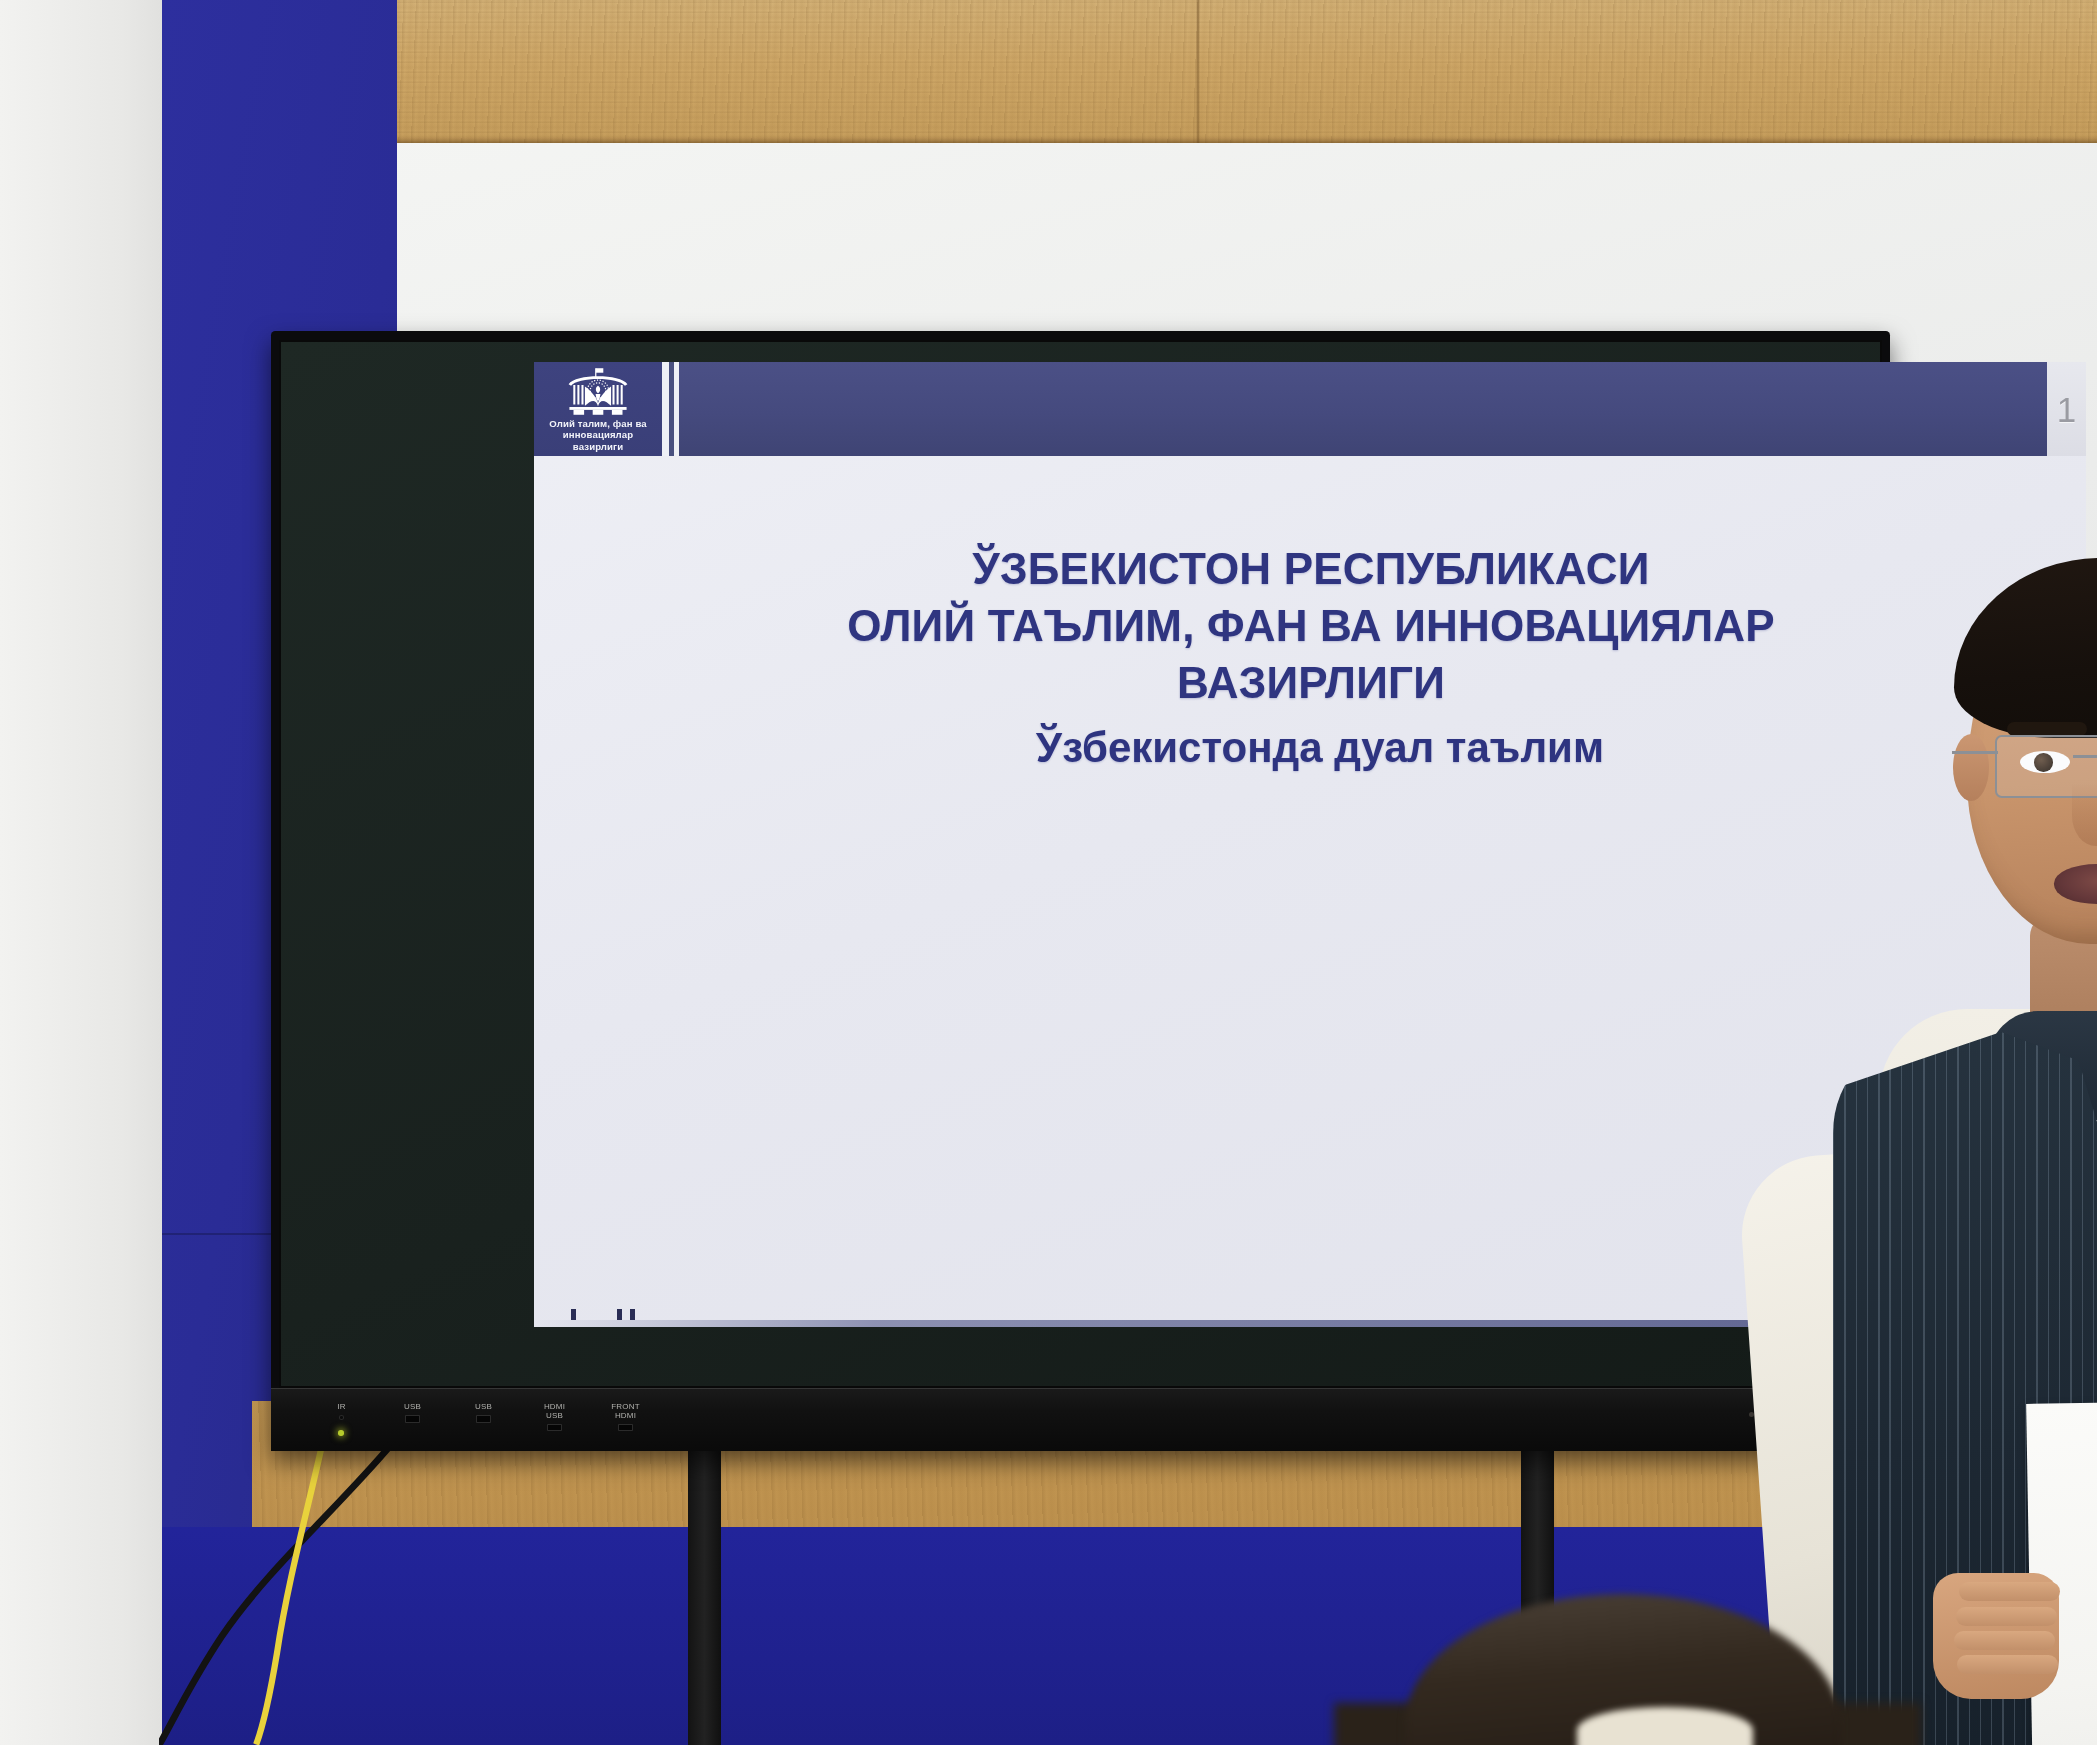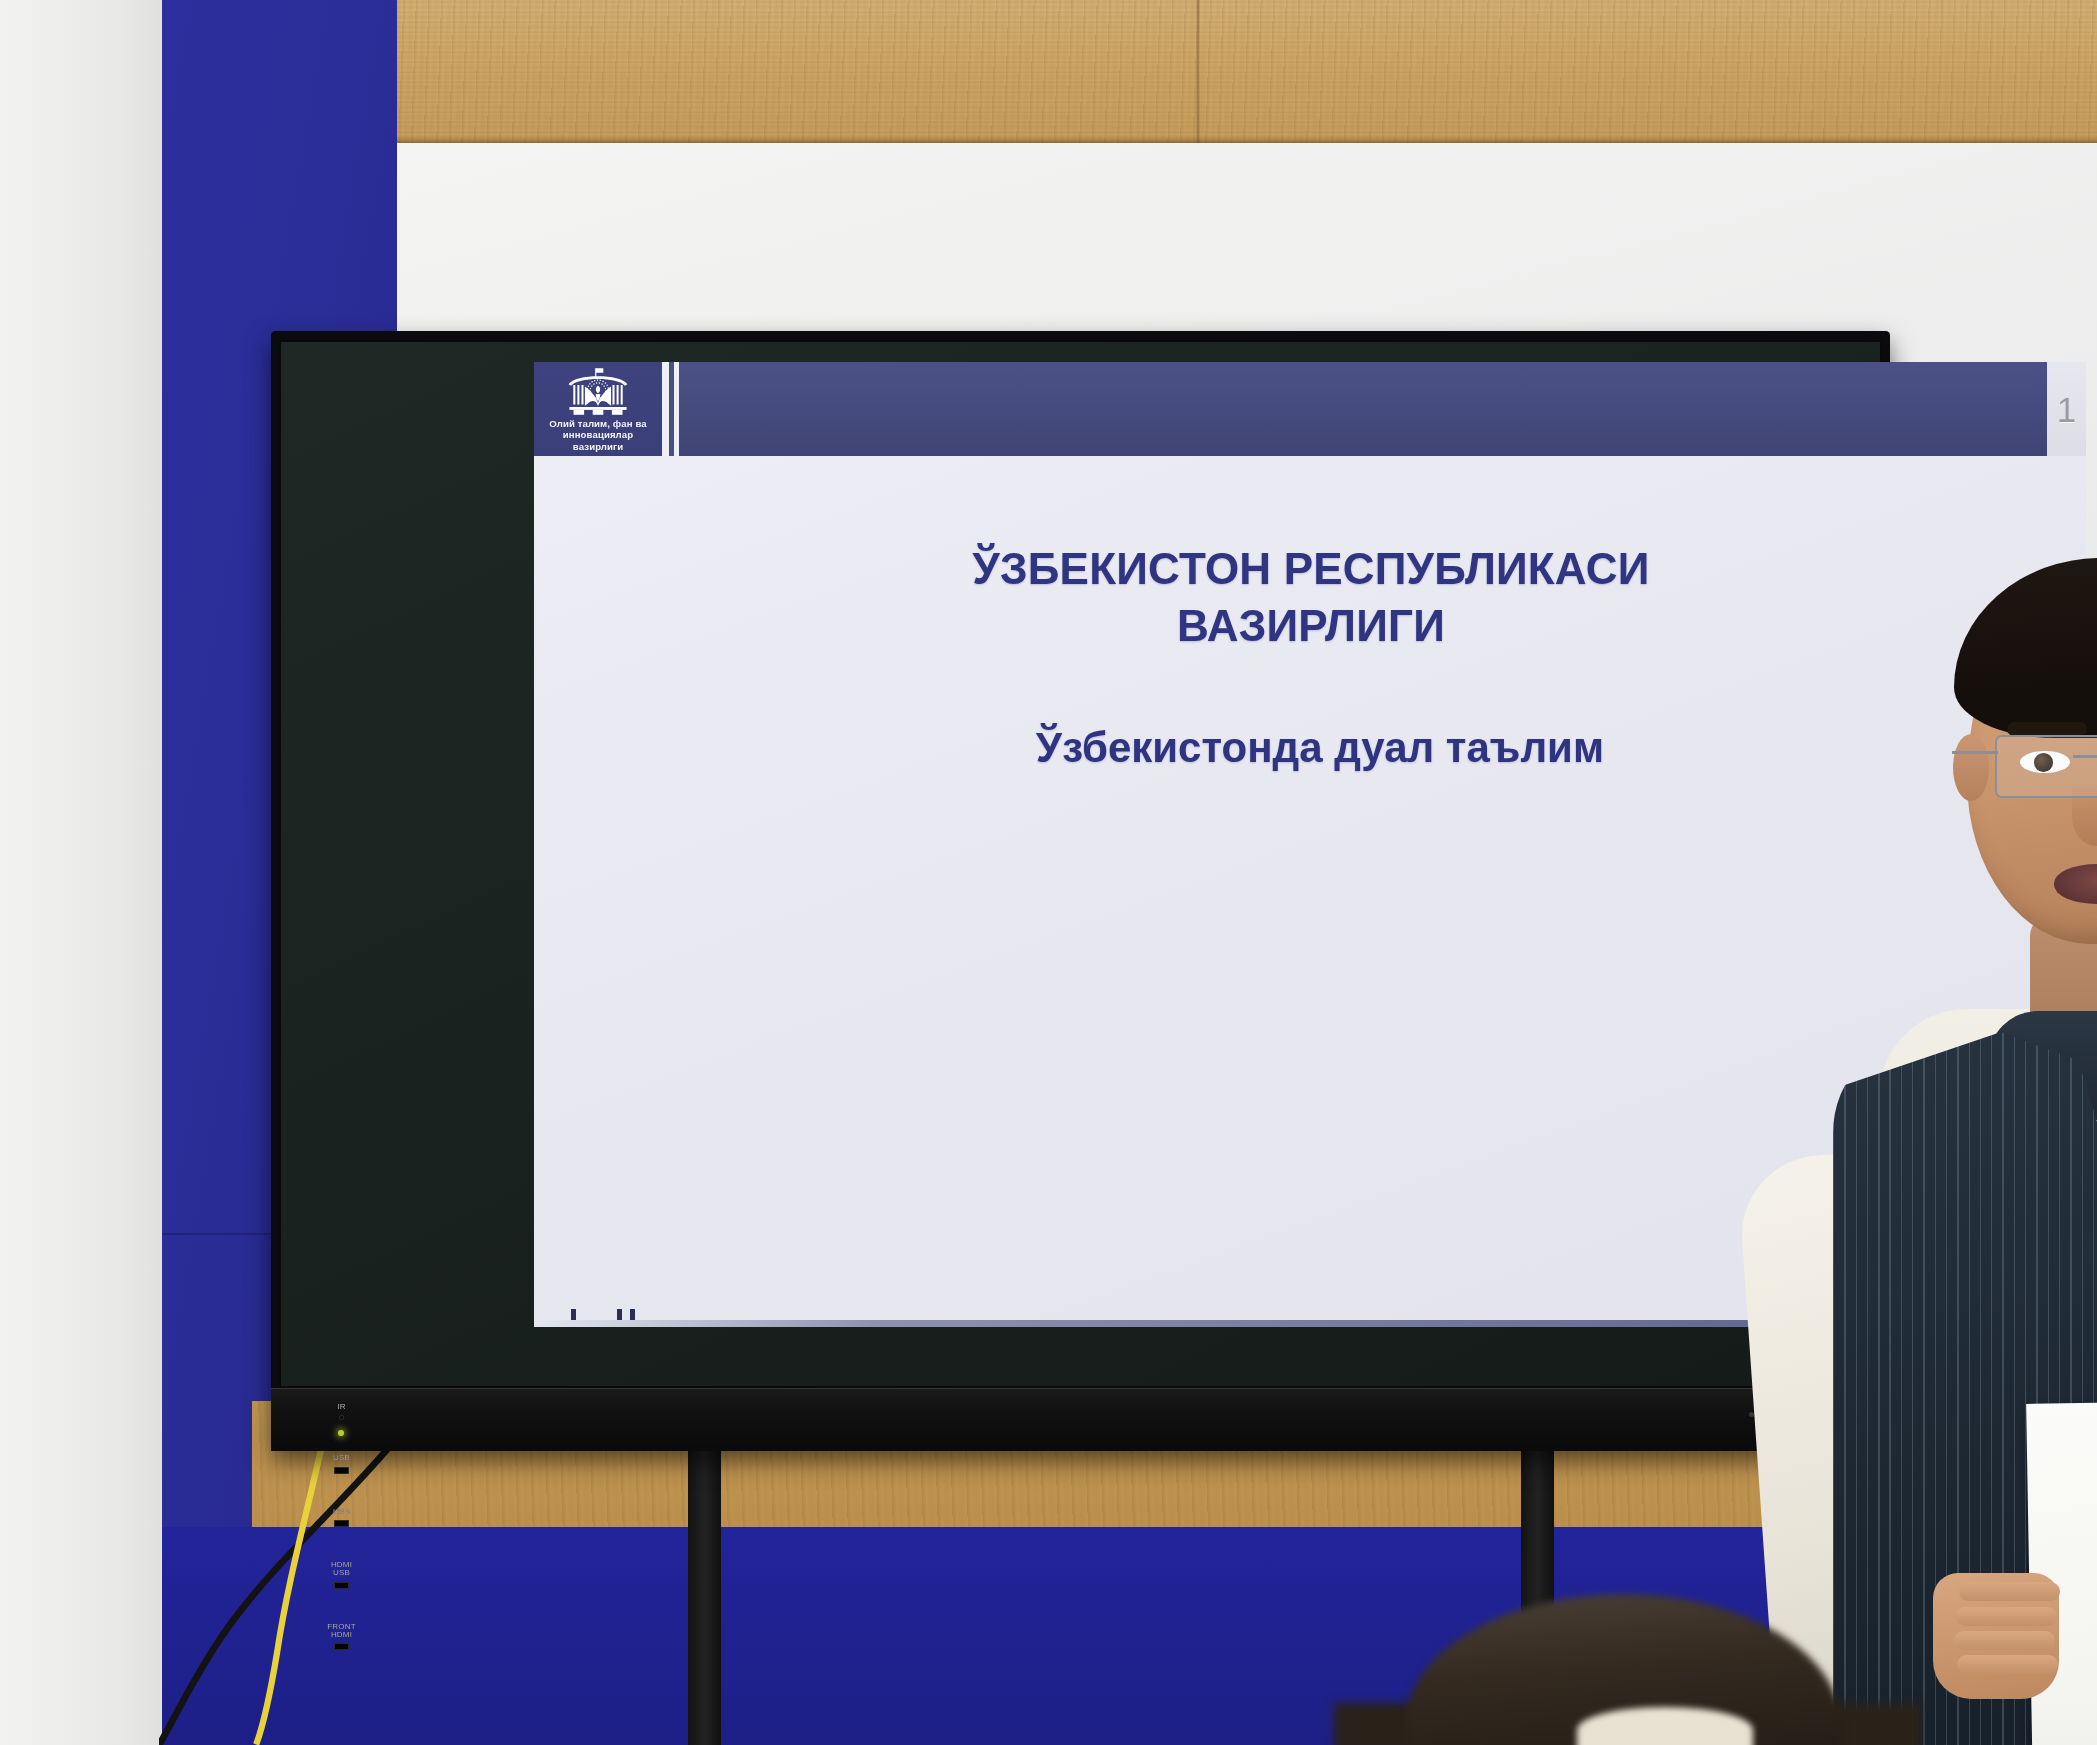--- a/index.html
+++ b/index.html
@@ -83,21 +83,21 @@
     position:absolute;left:0;bottom:0;width:100%;height:63px;
     background:linear-gradient(180deg,#1a1a1a 0%,#111 35%,#0a0a0a 100%);
     border-top:0.8px solid rgba(255,255,255,.18);
   }
   .tv-brand{
     position:absolute;left:0;right:0;top:17.6px;text-align:center;
     font-size:26px;font-weight:bold;color:#cfc6ae;letter-spacing:0.8px;
     text-shadow:0 0.8px 1.3px rgba(0,0,0,.8);
   }
   .tv-ports{
-    position:absolute;left:52px;top:14.3px;display:flex;gap:34px;align-items:flex-start;flex-direction:column;
+    position:absolute;left:52px;top:14.3px;display:flex;gap:34px;align-items:flex-start;
   }
   .port{width:37px;text-align:center;}
   .port-lbl{
     font-size:8px;color:#b8b8b4;line-height:1.05;letter-spacing:0.2px;
     text-shadow:0 0.4px 0.4px #000;
   }
   .port-hole{
     margin:3.8px auto 0;width:14.3px;height:7.1px;background:#050505;
     border:0.8px solid #2b2b2b;border-radius:0.8px;
   }
@@ -382,20 +382,21 @@
       <div class="hdr-band">
         <div class="slide-num-box">
           <span class="slide-num">1</span>
         </div>
       </div>
     </div>
 
     <div class="slide-body">
       <div class="title-block">
         <div class="title-line">ЎЗБЕКИСТОН РЕСПУБЛИКАСИ</div>
+        <div class="title-line">ОЛИЙ ТАЪЛИМ, ФАН ВА ИННОВАЦИЯЛАР</div>
         <div class="title-line">ВАЗИРЛИГИ</div>
       </div>
       <div class="subtitle">Ўзбекистонда дуал таълим</div>
       <div class="slide-foot-tick" style="left:37px"></div>
       <div class="slide-foot-tick" style="left:83px"></div>
       <div class="slide-foot-tick" style="left:96px"></div>
       <div class="slide-footbar"></div>
     </div>
   </div>
 

